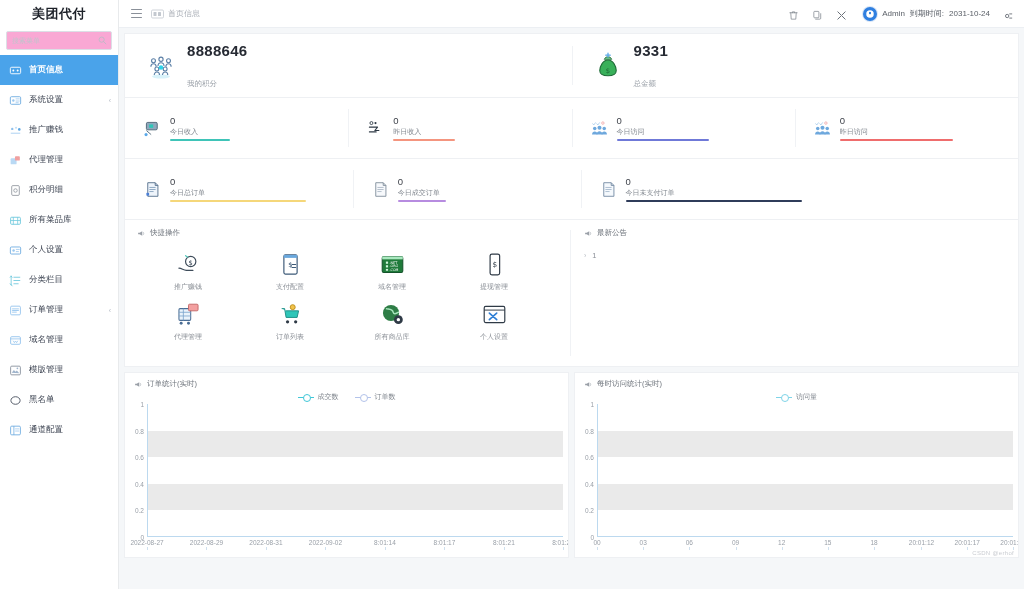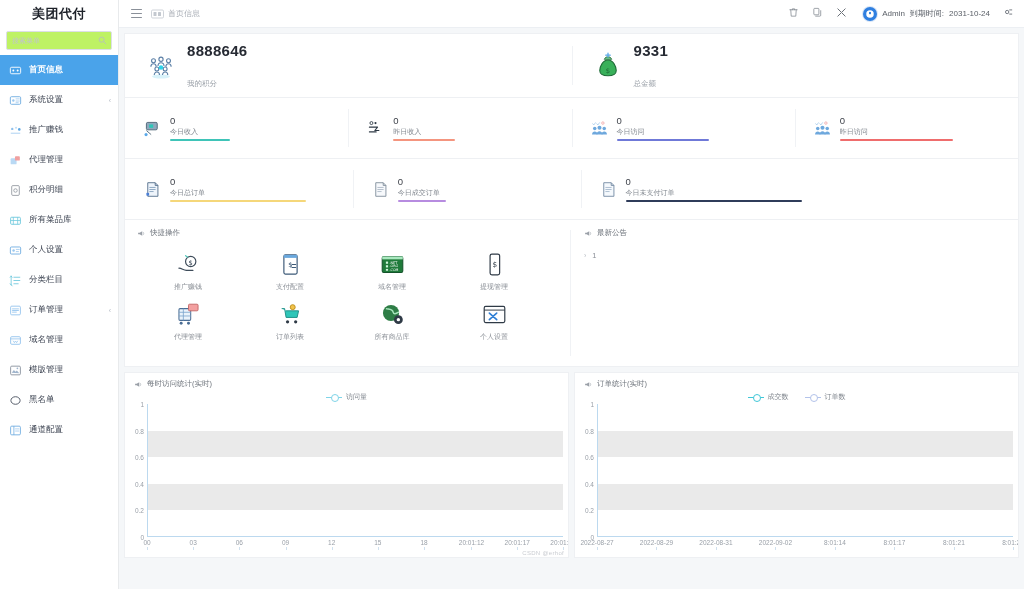--- a/index.html
+++ b/index.html
@@ -17,21 +17,21 @@
     border-right: 1px solid #e8eaec; flex: 0 0 119px;
     display: flex; flex-direction: column;
   }
   .brand {
     height: 28px; display: flex; align-items: center; justify-content: center;
     font-size: 13px; font-weight: 700; color: #1d2129; letter-spacing: .5px;
   }
   .search-wrap { padding: 3px 6px 5px 6px; }
   .search-box {
     position: relative; height: 19px; border: 1px solid #dcdfe6;
-    border-radius: 2px; background: #bef264; display: flex; align-items: center;
+    border-radius: 2px; background: #f9a8d4; display: flex; align-items: center;
   }
   .search-box input {
     border: 0; outline: 0; width: 100%; height: 100%;
     font-size: 7px; padding: 0 16px 0 5px; color: #606266;
     font-family: "Liberation Sans", sans-serif; background: transparent;
   }
   .search-box input::placeholder { color: #c0c4cc; }
   .search-ic { position: absolute; right: 4px; top: 4px; width: 9px; height: 9px; }
   .menu { flex: 1; overflow: hidden; }
   .menu-item {
@@ -48,21 +48,21 @@
   .main { flex: 1; display: flex; flex-direction: column; background: #f5f7f9; min-width: 0; }
   .topbar {
     height: 28px; background: #fff; border-bottom: 1px solid #eceff3;
     display: flex; align-items: center; padding: 0 7px; gap: 0;
   }
   .hamburger { width: 11px; height: 9px; display: flex; flex-direction: column;
     justify-content: space-between; margin: 0 9px 0 5px; cursor: pointer; }
   .hamburger i { display: block; height: 1.4px; background: #8a9099; border-radius: 1px; }
   .tabchip { display: flex; align-items: center; gap: 4px; font-size: 8px; color: #a8adb5; }
   .tabchip svg { width: 13px; height: 10px; }
-  .topbar-right { margin-left: auto; display: flex; align-items: flex-start; gap: 13px; padding-right: 4px; }
+  .topbar-right { margin-left: auto; display: flex; align-items: flex-end; gap: 13px; padding-right: 4px; }
   .tb-ic { width: 11px; height: 11px; cursor: pointer; color: #7c828b; display: block; }
   .userbox { display: flex; align-items: center; gap: 5px; margin-left: 3px; }
   .avatar {
     width: 14px; height: 14px; border-radius: 50%; background: #2f7fe0;
     display: flex; align-items: center; justify-content: center;
     box-shadow: 0 0 0 1px #d9e6f7;
   }
   .avatar svg { width: 10px; height: 10px; }
   .username { font-size: 8px; color: #5b6068; white-space: nowrap; }
 
@@ -565,20 +565,77 @@
               <div class="notice-item">
                 <span class="nchev">›</span>
                 <span>1</span>
               </div>
             </div>
           </div>
         </div>
       </section>
 
       <div class="chartrow">
+
+        <div class="chartbox">
+          <div class="chart-title">
+            <svg class="horn" viewBox="0 0 24 24">
+              <path d="M3 10v4h4l7 4V6l-7 4z" fill="#9aa0a8"></path>
+                <path d="M17 9c1.4 1.6 1.4 4.4 0 6" fill="none" stroke="#9aa0a8" stroke-width="1.5" stroke-linecap="round"></path>
+            </svg>
+            <span>订单统计(实时)</span>
+          </div>
+
+          <div class="legend">
+            <div class="lg">
+              <span class="mk" style="color: rgb(65, 199, 216); --c: rgb(65, 199, 216);">
+                <i style="display:block"></i>
+              </span>
+              <span>成交数</span>
+            </div>
+            <div class="lg">
+              <span class="mk" style="color: rgb(179, 195, 234); --c: rgb(179, 195, 234);"></span>
+              <span>订单数</span>
+            </div>
+          </div>
+
+          <div class="plot">
+            <div class="yaxis">
+              <span class="ytick" style="top:0%">1</span>
+              <span class="ytick" style="top:20%">0.8</span>
+              <span class="ytick" style="top:40%">0.6</span>
+              <span class="ytick" style="top:60%">0.4</span>
+              <span class="ytick" style="top:80%">0.2</span>
+              <span class="ytick" style="top:100%">0</span>
+            </div>
+            <div class="band" style="top:20%;height:20%"></div>
+            <div class="band" style="top:60%;height:20%"></div>
+            <div class="axisline-y"></div>
+            <div class="axisline-x"></div>
+          </div>
+
+          <div class="xaxis">
+            <span class="tickmark" style="left:0%"></span>
+            <span class="xtick" style="left:0%">2022-08-27</span>
+            <span class="tickmark" style="left:14.3%"></span>
+            <span class="xtick" style="left:14.3%">2022-08-29</span>
+            <span class="tickmark" style="left:28.6%"></span>
+            <span class="xtick" style="left:28.6%">2022-08-31</span>
+            <span class="tickmark" style="left:42.9%"></span>
+            <span class="xtick" style="left:42.9%">2022-09-02</span>
+            <span class="tickmark" style="left:57.2%"></span>
+            <span class="xtick" style="left:57.2%">8:01:14</span>
+            <span class="tickmark" style="left:71.5%"></span>
+            <span class="xtick" style="left:71.5%">8:01:17</span>
+            <span class="tickmark" style="left:85.8%"></span>
+            <span class="xtick" style="left:85.8%">8:01:21</span>
+            <span class="tickmark" style="left:100%"></span>
+            <span class="xtick" style="left:100%">8:01:26</span>
+          </div>
+        </div>
 
         <div class="chartbox">
           <div class="chart-title">
             <svg class="horn" viewBox="0 0 24 24">
               <path d="M3 10v4h4l7 4V6l-7 4z" fill="#9aa0a8"></path>
                 <path d="M17 9c1.4 1.6 1.4 4.4 0 6" fill="none" stroke="#9aa0a8" stroke-width="1.5" stroke-linecap="round"></path>
             </svg>
             <span>每时访问统计(实时)</span>
           </div>
 
@@ -622,74 +679,17 @@
             <span class="tickmark" style="left:78%"></span>
             <span class="xtick" style="left:78%">20:01:12</span>
             <span class="tickmark" style="left:89%"></span>
             <span class="xtick" style="left:89%">20:01:17</span>
             <span class="tickmark" style="left:100%"></span>
             <span class="xtick" style="left:100%">20:01:23</span>
           </div>
 
           <div class="watermark">CSDN @erhof</div>
         </div>
-
-        <div class="chartbox">
-          <div class="chart-title">
-            <svg class="horn" viewBox="0 0 24 24">
-              <path d="M3 10v4h4l7 4V6l-7 4z" fill="#9aa0a8"></path>
-                <path d="M17 9c1.4 1.6 1.4 4.4 0 6" fill="none" stroke="#9aa0a8" stroke-width="1.5" stroke-linecap="round"></path>
-            </svg>
-            <span>订单统计(实时)</span>
-          </div>
-
-          <div class="legend">
-            <div class="lg">
-              <span class="mk" style="color: rgb(65, 199, 216); --c: rgb(65, 199, 216);">
-                <i style="display:block"></i>
-              </span>
-              <span>成交数</span>
-            </div>
-            <div class="lg">
-              <span class="mk" style="color: rgb(179, 195, 234); --c: rgb(179, 195, 234);"></span>
-              <span>订单数</span>
-            </div>
-          </div>
-
-          <div class="plot">
-            <div class="yaxis">
-              <span class="ytick" style="top:0%">1</span>
-              <span class="ytick" style="top:20%">0.8</span>
-              <span class="ytick" style="top:40%">0.6</span>
-              <span class="ytick" style="top:60%">0.4</span>
-              <span class="ytick" style="top:80%">0.2</span>
-              <span class="ytick" style="top:100%">0</span>
-            </div>
-            <div class="band" style="top:20%;height:20%"></div>
-            <div class="band" style="top:60%;height:20%"></div>
-            <div class="axisline-y"></div>
-            <div class="axisline-x"></div>
-          </div>
-
-          <div class="xaxis">
-            <span class="tickmark" style="left:0%"></span>
-            <span class="xtick" style="left:0%">2022-08-27</span>
-            <span class="tickmark" style="left:14.3%"></span>
-            <span class="xtick" style="left:14.3%">2022-08-29</span>
-            <span class="tickmark" style="left:28.6%"></span>
-            <span class="xtick" style="left:28.6%">2022-08-31</span>
-            <span class="tickmark" style="left:42.9%"></span>
-            <span class="xtick" style="left:42.9%">2022-09-02</span>
-            <span class="tickmark" style="left:57.2%"></span>
-            <span class="xtick" style="left:57.2%">8:01:14</span>
-            <span class="tickmark" style="left:71.5%"></span>
-            <span class="xtick" style="left:71.5%">8:01:17</span>
-            <span class="tickmark" style="left:85.8%"></span>
-            <span class="xtick" style="left:85.8%">8:01:21</span>
-            <span class="tickmark" style="left:100%"></span>
-            <span class="xtick" style="left:100%">8:01:26</span>
-          </div>
-        </div>
       </div>
 
     </div>
   </div>
 </div>
 
 </body></html>

